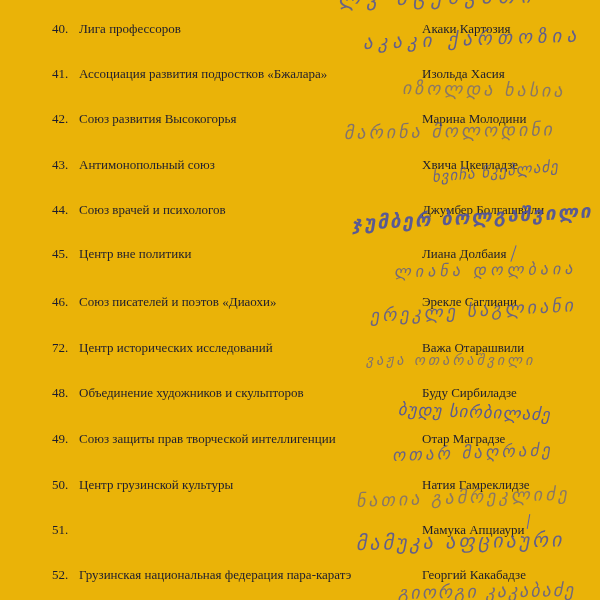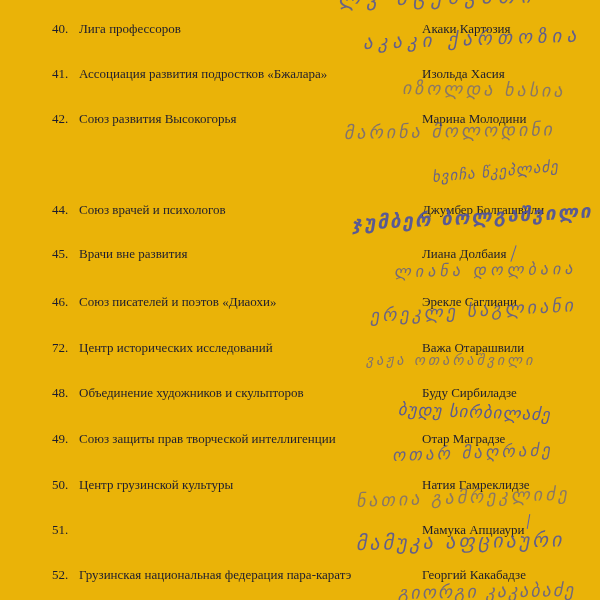--- a/index.html
+++ b/index.html
@@ -39,32 +39,37 @@
   </div>
   <div class="sig" style="left:402px;top:77px;font-size:18px;letter-spacing:3px;opacity:.6;transform:rotate(1deg)">იზოლდა ხასია</div>
 
   <div class="row" style="top:111px">
     <span class="num">42.</span>
     <span class="org">Союз развития Высокогорья</span>
     <span class="person">Марина Молодини</span>
   </div>
   <div class="sig" style="left:344px;top:122px;font-size:18px;letter-spacing:3px;opacity:.65;transform:rotate(-1deg)">მარინა მოლოდინი</div>
 
+  <div class="row" style="top:157px">
+    <span class="num">43.</span>
+    <span class="org">Антимонопольный союз</span>
+    <span class="person">Хвича Цкепладзе</span>
+  </div>
   <div class="sig" style="left:432px;top:168px;font-size:15px;letter-spacing:1px;opacity:.8;transform:rotate(-5deg)">ხვიჩა წკეპლაძე</div>
 
   <div class="row" style="top:202px">
     <span class="num">44.</span>
     <span class="org">Союз врачей и психологов</span>
     <span class="person">Джумбер Болгашвили</span>
   </div>
   <div class="sig" style="left:352px;top:212px;font-size:19px;letter-spacing:2px;opacity:.9;font-weight:bold;transform:rotate(-3deg)">ჯუმბერ ბოლგაშვილი</div>
 
   <div class="row" style="top:246px">
     <span class="num">45.</span>
-    <span class="org">Врачи вне развития</span>
+    <span class="org">Центр вне политики</span>
     <span class="person">Лиана Долбаия</span>
   </div>
   <div class="stroke" style="left:513px;top:245px;height:17px;transform:rotate(18deg)"></div>
   <div class="sig" style="left:394px;top:262px;font-size:16px;letter-spacing:4px;opacity:.75;transform:rotate(-1deg)">ლიანა დოლბაია</div>
 
   <div class="row" style="top:294px">
     <span class="num">46.</span>
     <span class="org">Союз писателей и поэтов «Диаохи»</span>
     <span class="person">Эрекле Саглиани</span>
   </div>

